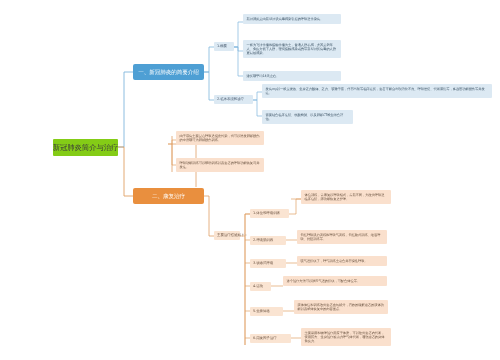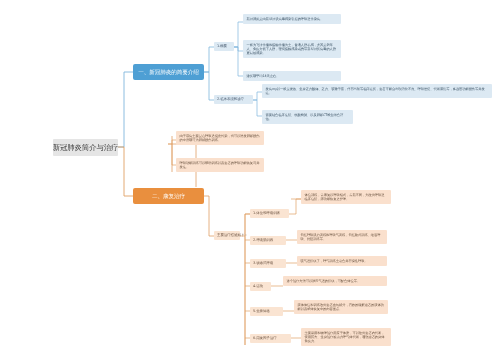--- a/index.html
+++ b/index.html
@@ -22,21 +22,21 @@
   .node {
     position: absolute;
     border-radius: 2px;
     display: flex;
     align-items: center;
     line-height: 1.22;
     letter-spacing: -0.1px;
   }
   
   .root {
-    background: #e5e5e5;
+    background: #84cc16;
     color: #3b3b3b;
     font-size: 7.4px;
     padding: 4px 5px;
     justify-content: center;
     white-space: nowrap;
     border-radius: 1px;
   }
   
   .branch-blue {
     background: #4e9fd4;

